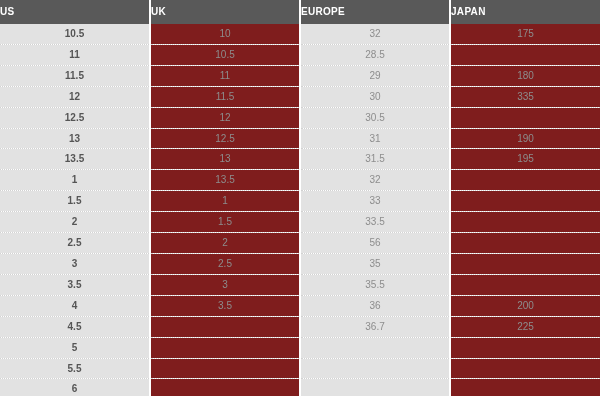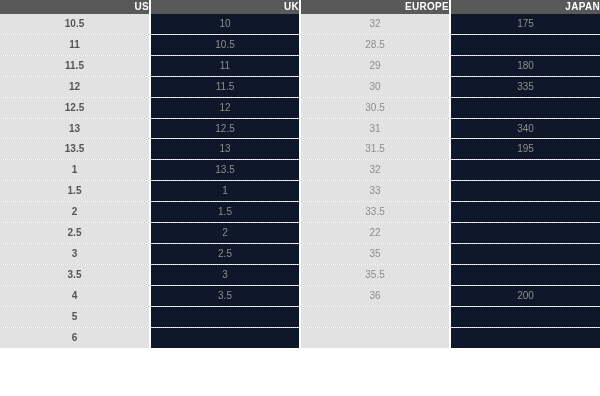--- a/index.html
+++ b/index.html
@@ -24,22 +24,22 @@
     width: 150px;
   }
 
   
   thead th {
     background: #595959;
     color: #ffffff;
     font-size: 10px;
     font-weight: bold;
     letter-spacing: 0.3px;
-    text-align: right;
-    height: 14px;
+    text-align: left;
+    height: 24px;
     line-height: 14px;
     padding: 0;
     border-right: 2px solid #ffffff;
     box-sizing: border-box;
   }
   thead th:last-child {
     border-right: none;
   }
 
   
@@ -59,21 +59,21 @@
   tbody td:last-child {
     border-right: none;
     margin-top: 8px;
   }
 
   
   tbody td.col-shade-dark {
     background: #e2e2e2;
   }
   tbody td.col-shade-light {
-    background: #0f172a;
+    background: #7f1d1d;
   }
 
   
   tbody td.col-us {
     color: #555555;
     font-weight: bold;
   }
 
   tbody tr:last-child td {
     border-bottom: none;
@@ -125,21 +125,21 @@
       <tr>
         <td class="col-shade-dark col-us">12.5</td>
         <td class="col-shade-light">12</td>
         <td class="col-shade-dark">30.5</td>
         <td class="col-shade-light"></td>
       </tr>
       <tr>
         <td class="col-shade-dark col-us">13</td>
         <td class="col-shade-light">12.5</td>
         <td class="col-shade-dark">31</td>
-        <td class="col-shade-light">340</td>
+        <td class="col-shade-light">190</td>
       </tr>
       <tr>
         <td class="col-shade-dark col-us">13.5</td>
         <td class="col-shade-light">13</td>
         <td class="col-shade-dark">31.5</td>
         <td class="col-shade-light">195</td>
       </tr>
       <tr>
         <td class="col-shade-dark col-us">1</td>
         <td class="col-shade-light">13.5</td>
@@ -154,21 +154,21 @@
       </tr>
       <tr>
         <td class="col-shade-dark col-us">2</td>
         <td class="col-shade-light">1.5</td>
         <td class="col-shade-dark">33.5</td>
         <td class="col-shade-light"></td>
       </tr>
       <tr>
         <td class="col-shade-dark col-us">2.5</td>
         <td class="col-shade-light">2</td>
-        <td class="col-shade-dark">22</td>
+        <td class="col-shade-dark">56</td>
         <td class="col-shade-light"></td>
       </tr>
       <tr>
         <td class="col-shade-dark col-us">3</td>
         <td class="col-shade-light">2.5</td>
         <td class="col-shade-dark">35</td>
         <td class="col-shade-light"></td>
       </tr>
       <tr>
         <td class="col-shade-dark col-us">3.5</td>
@@ -176,21 +176,33 @@
         <td class="col-shade-dark">35.5</td>
         <td class="col-shade-light"></td>
       </tr>
       <tr>
         <td class="col-shade-dark col-us">4</td>
         <td class="col-shade-light">3.5</td>
         <td class="col-shade-dark">36</td>
         <td class="col-shade-light">200</td>
       </tr>
       <tr>
+        <td class="col-shade-dark col-us">4.5</td>
+        <td class="col-shade-light"></td>
+        <td class="col-shade-dark">36.7</td>
+        <td class="col-shade-light">225</td>
+      </tr>
+      <tr>
         <td class="col-shade-dark col-us">5</td>
+        <td class="col-shade-light"></td>
+        <td class="col-shade-dark"></td>
+        <td class="col-shade-light"></td>
+      </tr>
+      <tr>
+        <td class="col-shade-dark col-us">5.5</td>
         <td class="col-shade-light"></td>
         <td class="col-shade-dark"></td>
         <td class="col-shade-light"></td>
       </tr>
       <tr>
         <td class="col-shade-dark col-us">6</td>
         <td class="col-shade-light"></td>
         <td class="col-shade-dark"></td>
         <td class="col-shade-light"></td>
       </tr>

